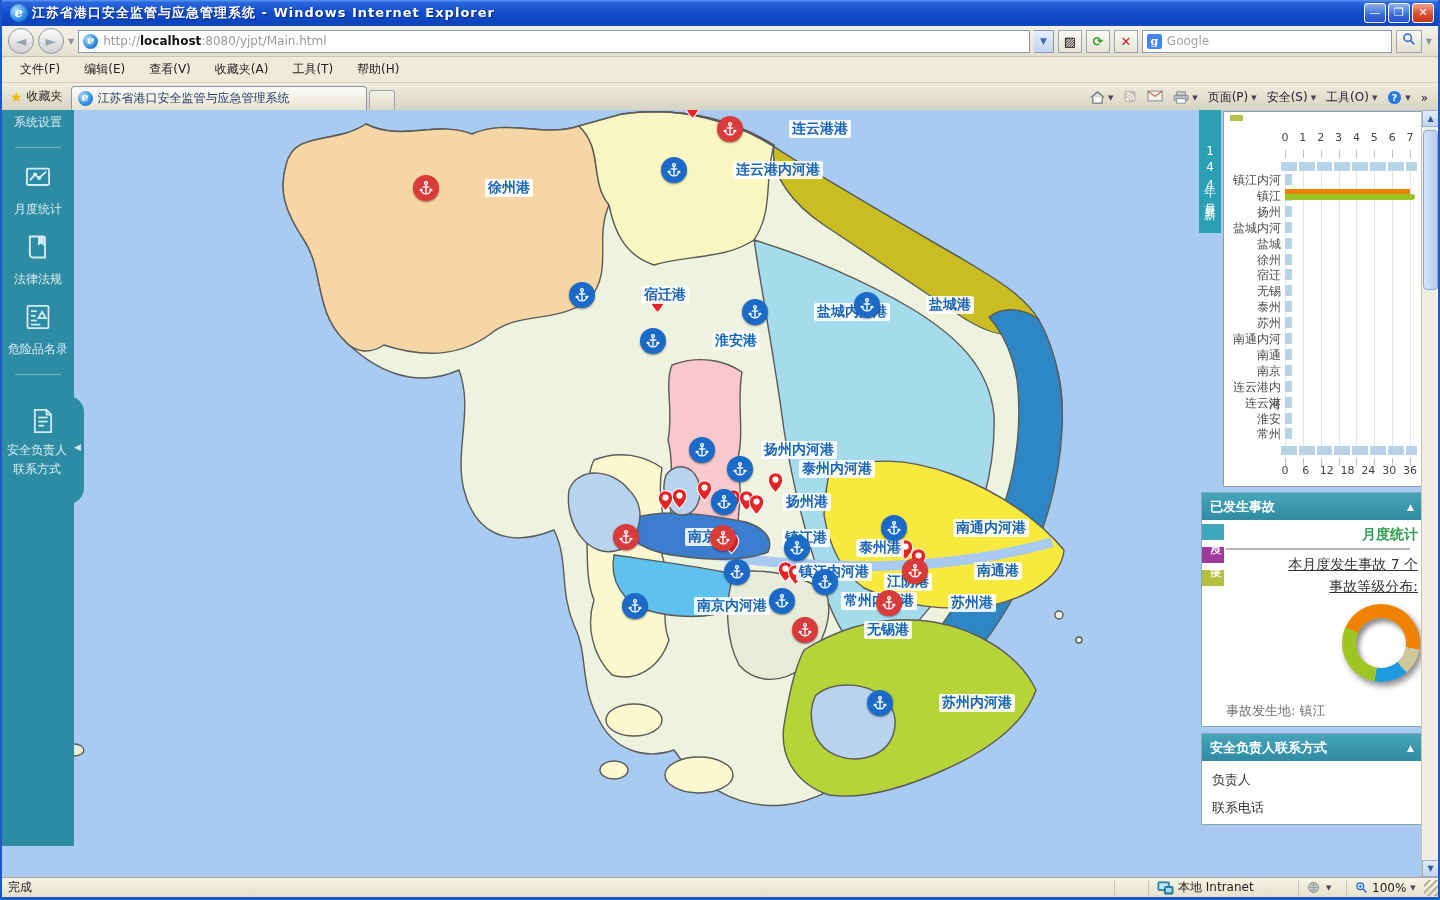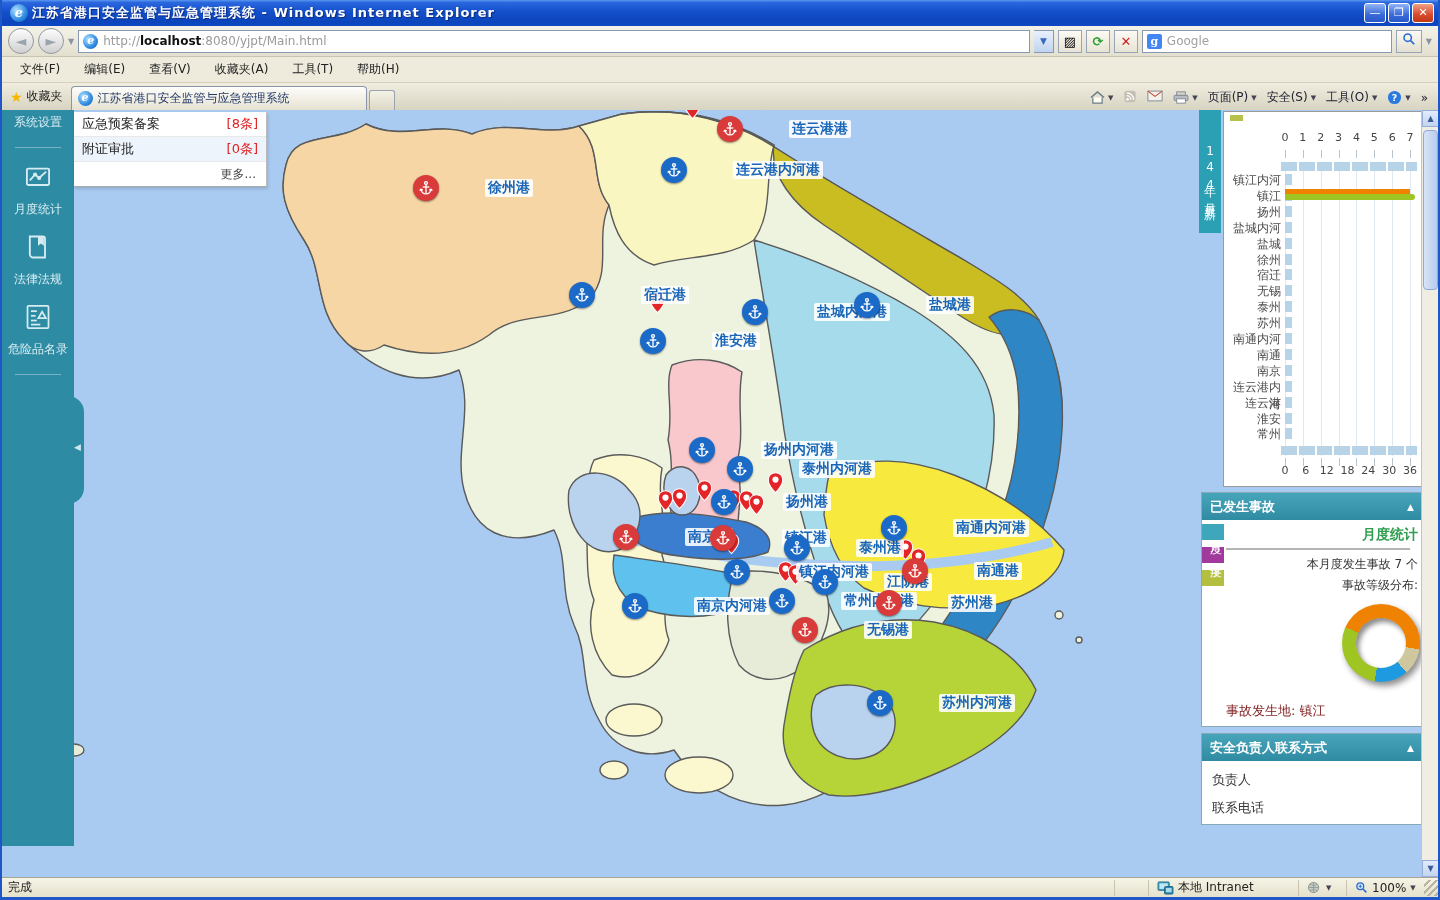--- a/index.html
+++ b/index.html
@@ -112,29 +112,29 @@
     display:flex; align-items:center; justify-content:space-between; padding:0 8px; }
   .phead .col { font-size:9px; }
   .incident { top:382px; height:235px; }
   .pbody { position:relative; height:208px; }
   .vtabs { position:absolute; left:0; top:4px; width:22px; }
   .vtab { width:22px; margin-bottom:7px; color:#fff; writing-mode:vertical-rl; text-orientation:upright; font-size:12px;
     text-align:center; padding:8px 0; border-radius:0 0 0 0; }
   .icontent { position:absolute; left:24px; top:6px; right:4px;text-align:right; }
   .mtitle { color:#2f9e4f; font-size:14px; font-weight:bold; }
   .mdiv { height:2px; background:#b4b4b4; margin:4px 0 6px; width:96%; }
-  .iline { font-size:12px; color:#333; margin-bottom:4px; }
+  .iline { font-size:14px; color:#333; margin-bottom:4px;text-decoration:underline; }
   .legend { margin-top:2px; }
   .lrow { display:flex; align-items:center; gap:7px; margin-bottom:9px; font-size:13px; color:#333; }
   .sw { width:14px; height:16px; }
   .donut { position:absolute; right:2px; top:84px; width:78px; height:78px; border-radius:50%;
     filter:drop-shadow(3px 4px 3px rgba(0,0,0,.45)); }
   .donut:after { content:""; position:absolute; left:14px; top:14px; width:50px; height:50px; border-radius:50%;
     background:#fff; box-shadow:inset 3px 4px 5px rgba(0,0,0,.45); }
-  .iloc { font-size:13px; color:#7f1d1d; position:absolute; left:24px; top:182px; }
+  .iloc { font-size:13px; color:#737373; position:absolute; left:24px; top:182px; }
   .contact { top:623px; height:92px; }
   .crowline { font-size:13px; color:#333; margin:10px 0 0 10px; }
 
   
   .vscroll { position:absolute; right:0; top:0; width:17px; height:767px; background:#f0eee2; border-left:1px solid #c8c4b0; z-index:40; }
   .sbtn { position:absolute; left:0; width:17px; height:17px; background:linear-gradient(180deg,#e2ecfc,#c2d4f0);
     border:1px solid #98aed8; color:#3a5a98; font-size:8px; text-align:center; line-height:15px; }
   .sthumb { position:absolute; left:1px; top:20px; width:15px; height:160px; border-radius:4px;
     background:linear-gradient(90deg,#d8e4f8,#b8ccee); border:1px solid #90a8d8; }
 
@@ -615,34 +615,34 @@
             <line x1="6" y1="11" x2="10" y2="11"></line>
             <line x1="6" y1="15" x2="11" y2="15"></line>
             <line x1="6" y1="18.5" x2="14" y2="18.5"></line>
             <path d="M15.5 7.5 l3.2 5.5 h-6.4 Z"></path>
           </svg>
         <span class="sb-label">危险品名录</span>
       </div>
       <div class="sb-div"></div>
       <div class="sb-flap">
         <span class="arr">◀</span>
+        <div class="sb-item" style="margin-top:10px">
+          <svg width="28" height="30" viewBox="0 0 24 24" fill="none" stroke="#d5ecf2" stroke-width="1.5">
+              <path d="M5 2.5 h10 l4 4 V21.5 H5 Z"></path>
+              <path d="M15 2.5 v4 h4"></path>
+              <line x1="8" y1="9" x2="16" y2="9"></line>
+              <line x1="8" y1="12.5" x2="16" y2="12.5"></line>
+              <line x1="8" y1="16" x2="13" y2="16"></line>
+            </svg>
+          <div class="sb-label flabel">安全负责人</div>
+          <div class="sb-label flabel" style="margin-top:2px">联系方式</div>
+        </div>
       </div>
     </div>
 
-    <div class="quickpanel">
-      <div class="qrow">
-        <span>应急预案备案</span>
-        <span class="qcount">[8条]</span>
-      </div>
-      <div class="qrow alt">
-        <span>附证审批</span>
-        <span class="qcount">[0条]</span>
-      </div>
-      <div class="qmore">更多...</div>
-    </div>
 
     <div class="rightcol">
       <div class="vtag">14年4月更新</div>
       <div class="chartbox" id="chartbox">
         <div class="cart"></div>
       <span class="tick" style="left: 50px; top: 19px;">0</span>
           <span class="tick" style="left: 67.8571px; top: 19px;">1</span>
           <span class="tick" style="left: 85.7143px; top: 19px;">2</span>
           <span class="tick" style="left: 103.571px; top: 19px;">3</span>
           <span class="tick" style="left: 121.429px; top: 19px;">4</span>

